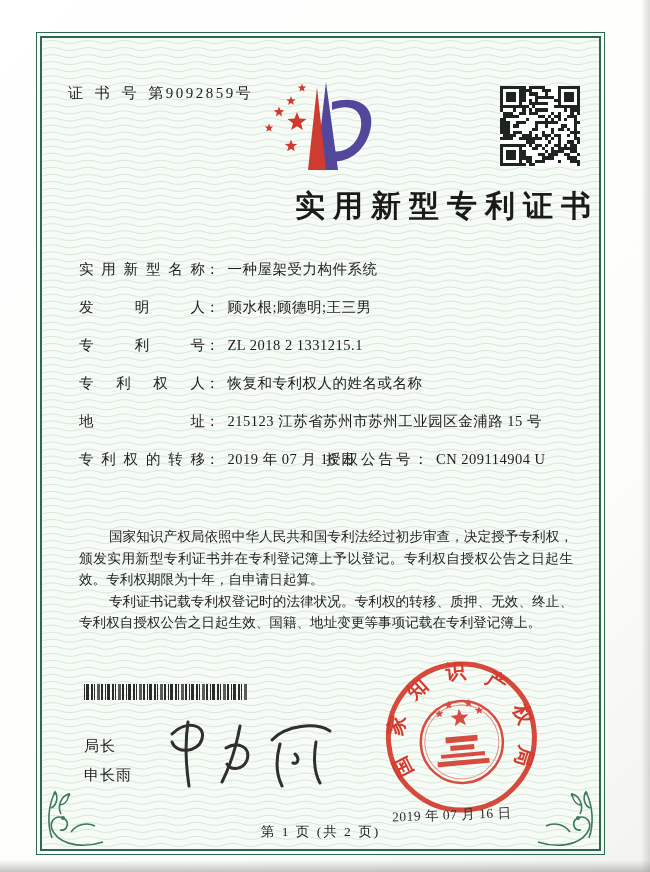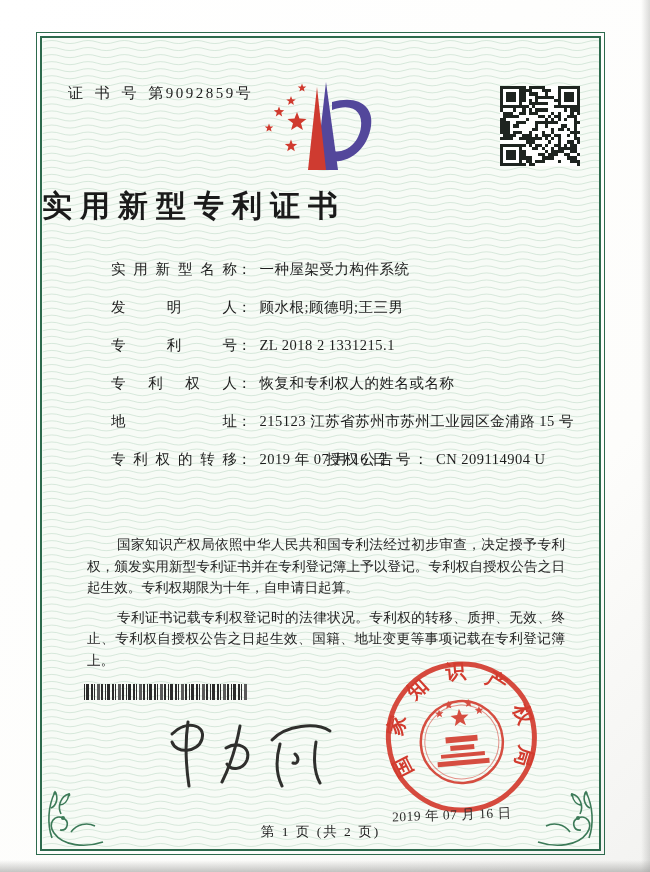--- a/index.html
+++ b/index.html
@@ -20,33 +20,33 @@
     position:absolute;left:40px;top:36px;width:557px;height:811px;
     border:2.5px solid #2d6a4d;
     outline:1px solid #2d6a4d;outline-offset:3px;
     background:#f7fbf6;
   }
   .guilloche{position:absolute;left:0;top:0;width:100%;height:100%;pointer-events:none;}
   .cert-no{position:absolute;left:26px;top:46px;font-size:15px;color:#1d1d1d;
     letter-spacing:2.5px;word-spacing:3px;}
   .logo{position:absolute;left:218px;top:36px;}
   .qr{position:absolute;left:458px;top:48px;width:80px;height:80px;}
-  .doc-title{position:absolute;left:0;top:148px;width:100%;text-align:left;
+  .doc-title{position:absolute;left:0;top:148px;width:100%;text-align:right;
     font-size:30px;font-weight:bold;color:#1a1a1a;letter-spacing:8px;}
   .fields{position:absolute;left:37px;top:222px;width:505px;font-size:14.5px;color:#1c1c1c;}
   .frow{position:relative;height:24px;margin-bottom:14px;white-space:nowrap;}
   .flabel{display:inline-block;width:126px;text-align:justify;text-align-last:justify;
-    vertical-align:top;margin-left:32px;}
+    vertical-align:top;}
   .colon{display:inline-block;margin-right:8px;}
   .fvalue{letter-spacing:.5px;}
   .pair2{position:absolute;left:247px;top:0;}
   .pair2 .flabel2{letter-spacing:3px;}
   .body-text{position:absolute;left:37px;top:488px;width:494px;font-size:13.6px;
     line-height:21.6px;color:#242424;text-align:justify;}
-  .body-text p{margin:8px;text-indent:2.2em;}
+  .body-text p{margin:0;text-indent:2.2em;}
   .barcode{position:absolute;left:42px;top:646px;height:16px;display:flex;align-items:stretch;}
   .barcode .bar{height:100%;}
   .officer{position:absolute;left:42px;top:694px;font-size:15px;color:#1d1d1d;line-height:29px;letter-spacing:1px;}
   .signature{position:absolute;left:112px;top:670px;}
   .seal{position:absolute;left:332px;top:612px;width:176px;height:188px;transform:rotate(-5deg);}
   .seal-date{position:absolute;left:12px;top:156px;width:152px;font-size:13.5px;
     color:#2e2e2c;letter-spacing:.5px;white-space:nowrap;transform:rotate(3deg);}
   .flourish{position:absolute;bottom:-1px;}
   .flourish.left{left:-1px;}
   .flourish.right{right:-1px;transform:scaleX(-1);}
@@ -509,20 +509,24 @@
         <div class="bar" style="width: 1px; margin-right: 2px; background: rgb(43, 43, 43);"></div>
         <div class="bar" style="width: 3px; margin-right: 1px; background: rgb(90, 90, 90);"></div>
         <div class="bar" style="width: 2px; margin-right: 2px; background: rgb(43, 43, 43);"></div>
         <div class="bar" style="width: 1px; margin-right: 1px; background: rgb(43, 43, 43);"></div>
         <div class="bar" style="width: 3px; margin-right: 2px; background: rgb(43, 43, 43);"></div>
         <div class="bar" style="width: 2px; margin-right: 1px; background: rgb(43, 43, 43);"></div>
         <div class="bar" style="width: 1px; margin-right: 2px; background: rgb(43, 43, 43);"></div>
         <div class="bar" style="width: 3px; margin-right: 1px; background: rgb(90, 90, 90);"></div>
       </div>
 
+    <div class="officer">
+      <div>局长</div>
+      <div>申长雨</div>
+    </div>
 
     <svg class="signature" width="210" height="88" viewBox="0 0 210 88">
       <g fill="none" stroke="#2f2f2d" stroke-width="3" stroke-linecap="round">
         <path d="M34,14 C31,34 32,58 35,78"></path>
         <path d="M18,26 C32,12 52,16 48,31 C44,45 22,46 18,34"></path>
         <path d="M86,18 C82,40 76,58 68,74"></path>
         <path d="M72,40 C84,33 97,39 93,52 C89,62 77,63 73,56"></path>
         <path d="M118,32 C132,17 162,14 176,23"></path>
         <path d="M126,36 C121,54 123,68 128,78"></path>
         <path d="M162,34 C159,52 161,66 166,75"></path>

